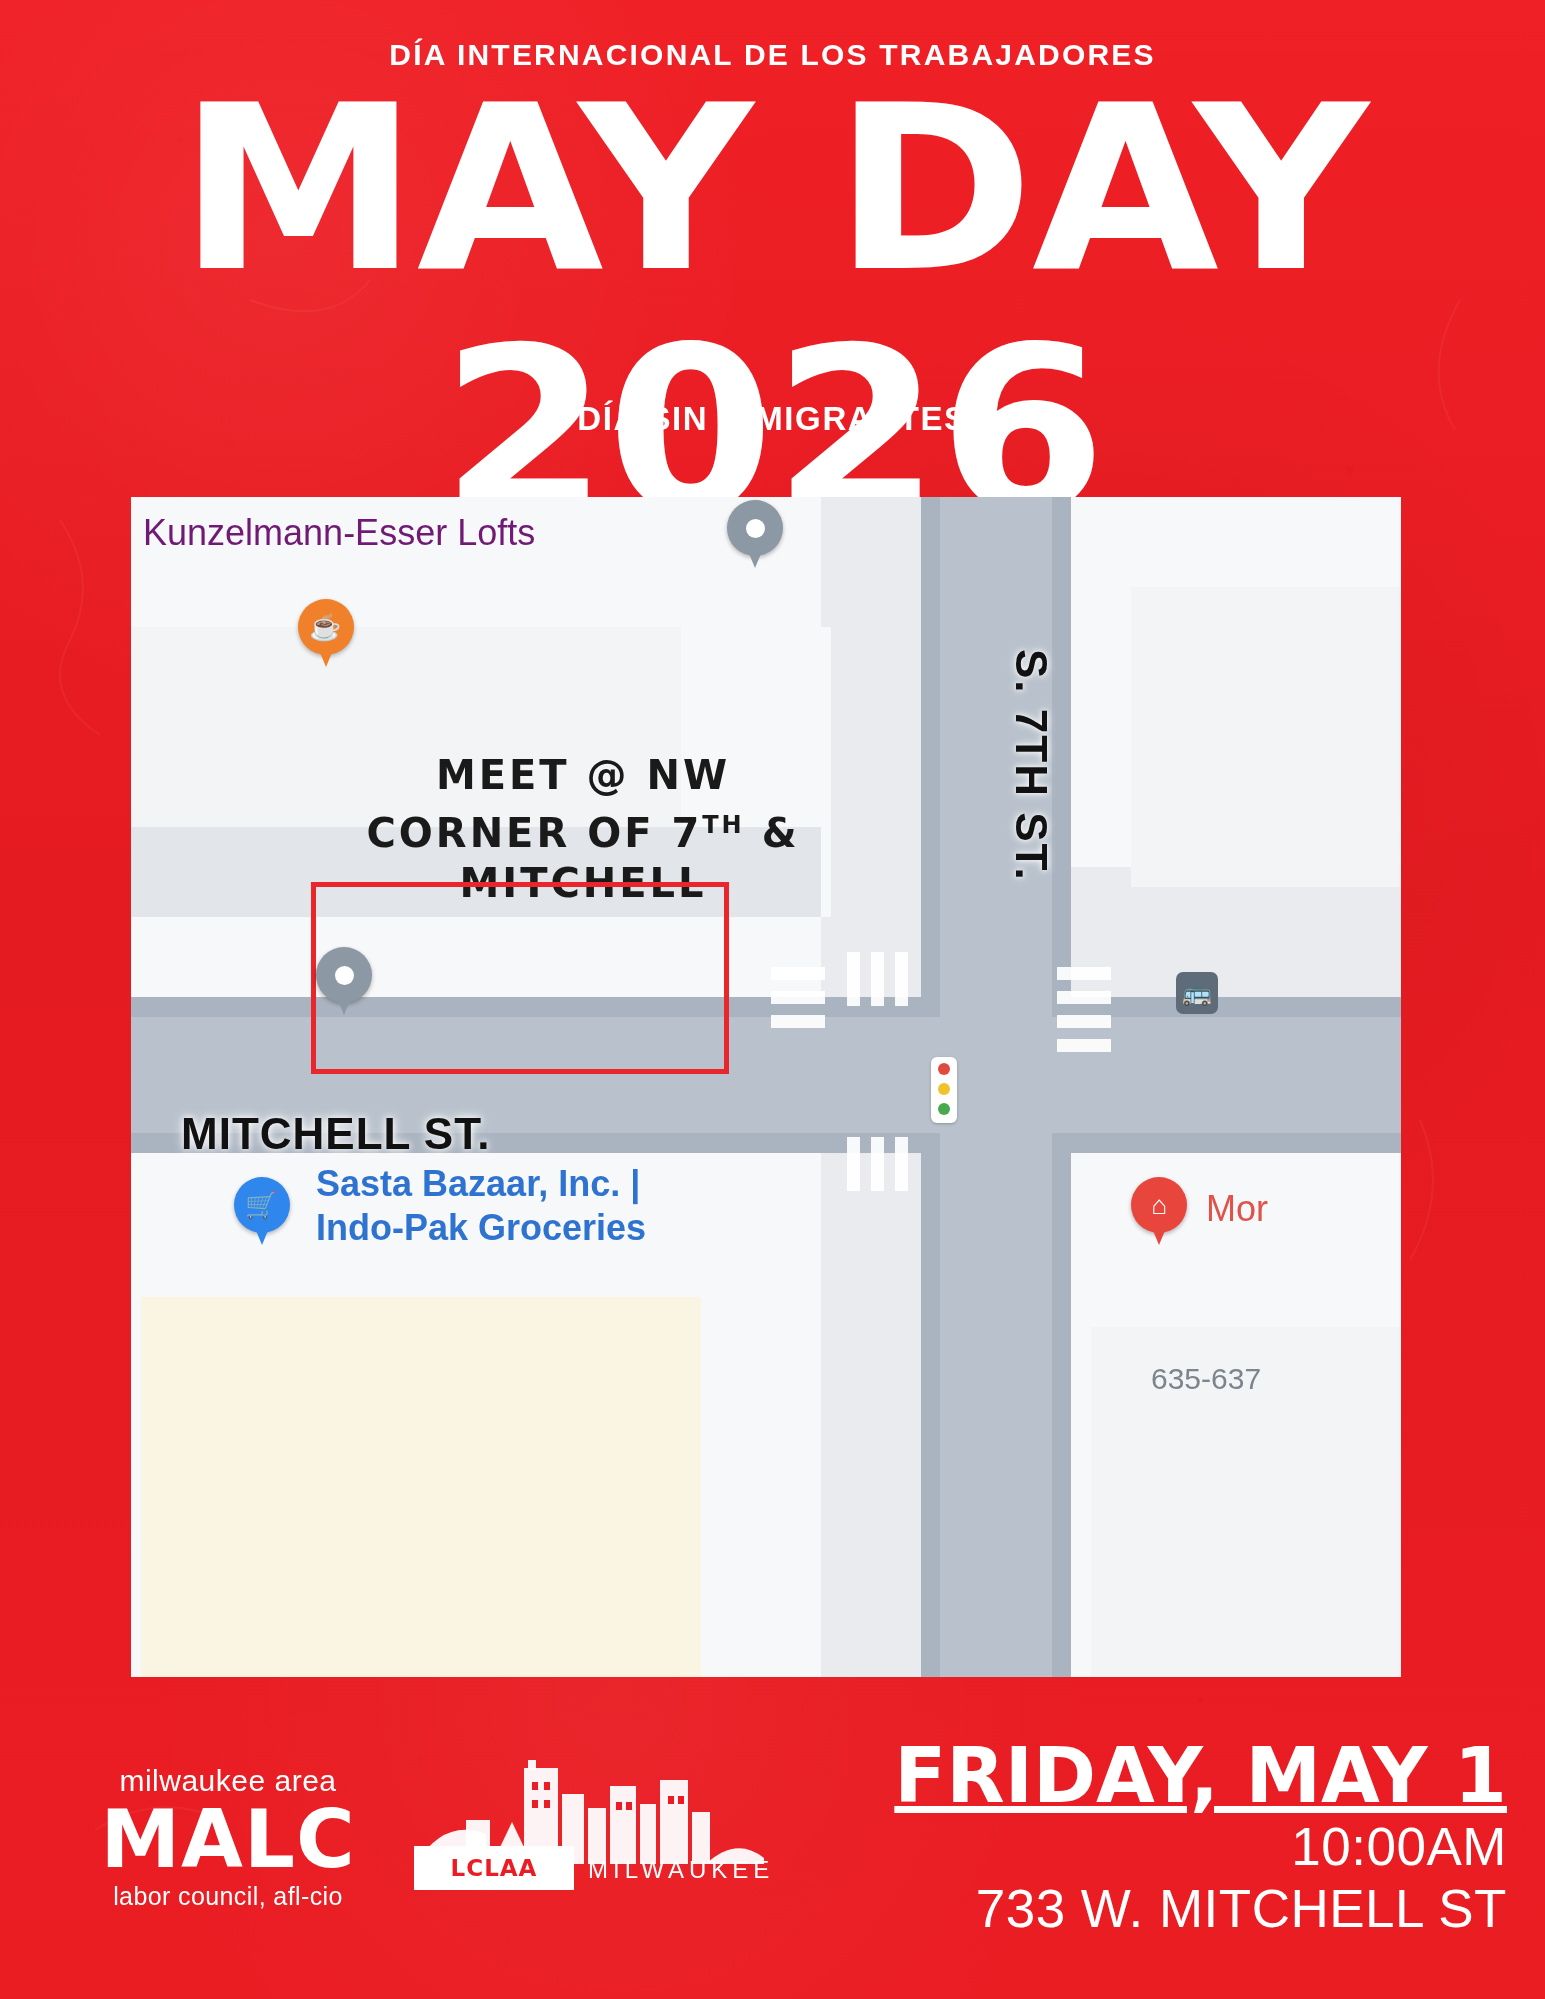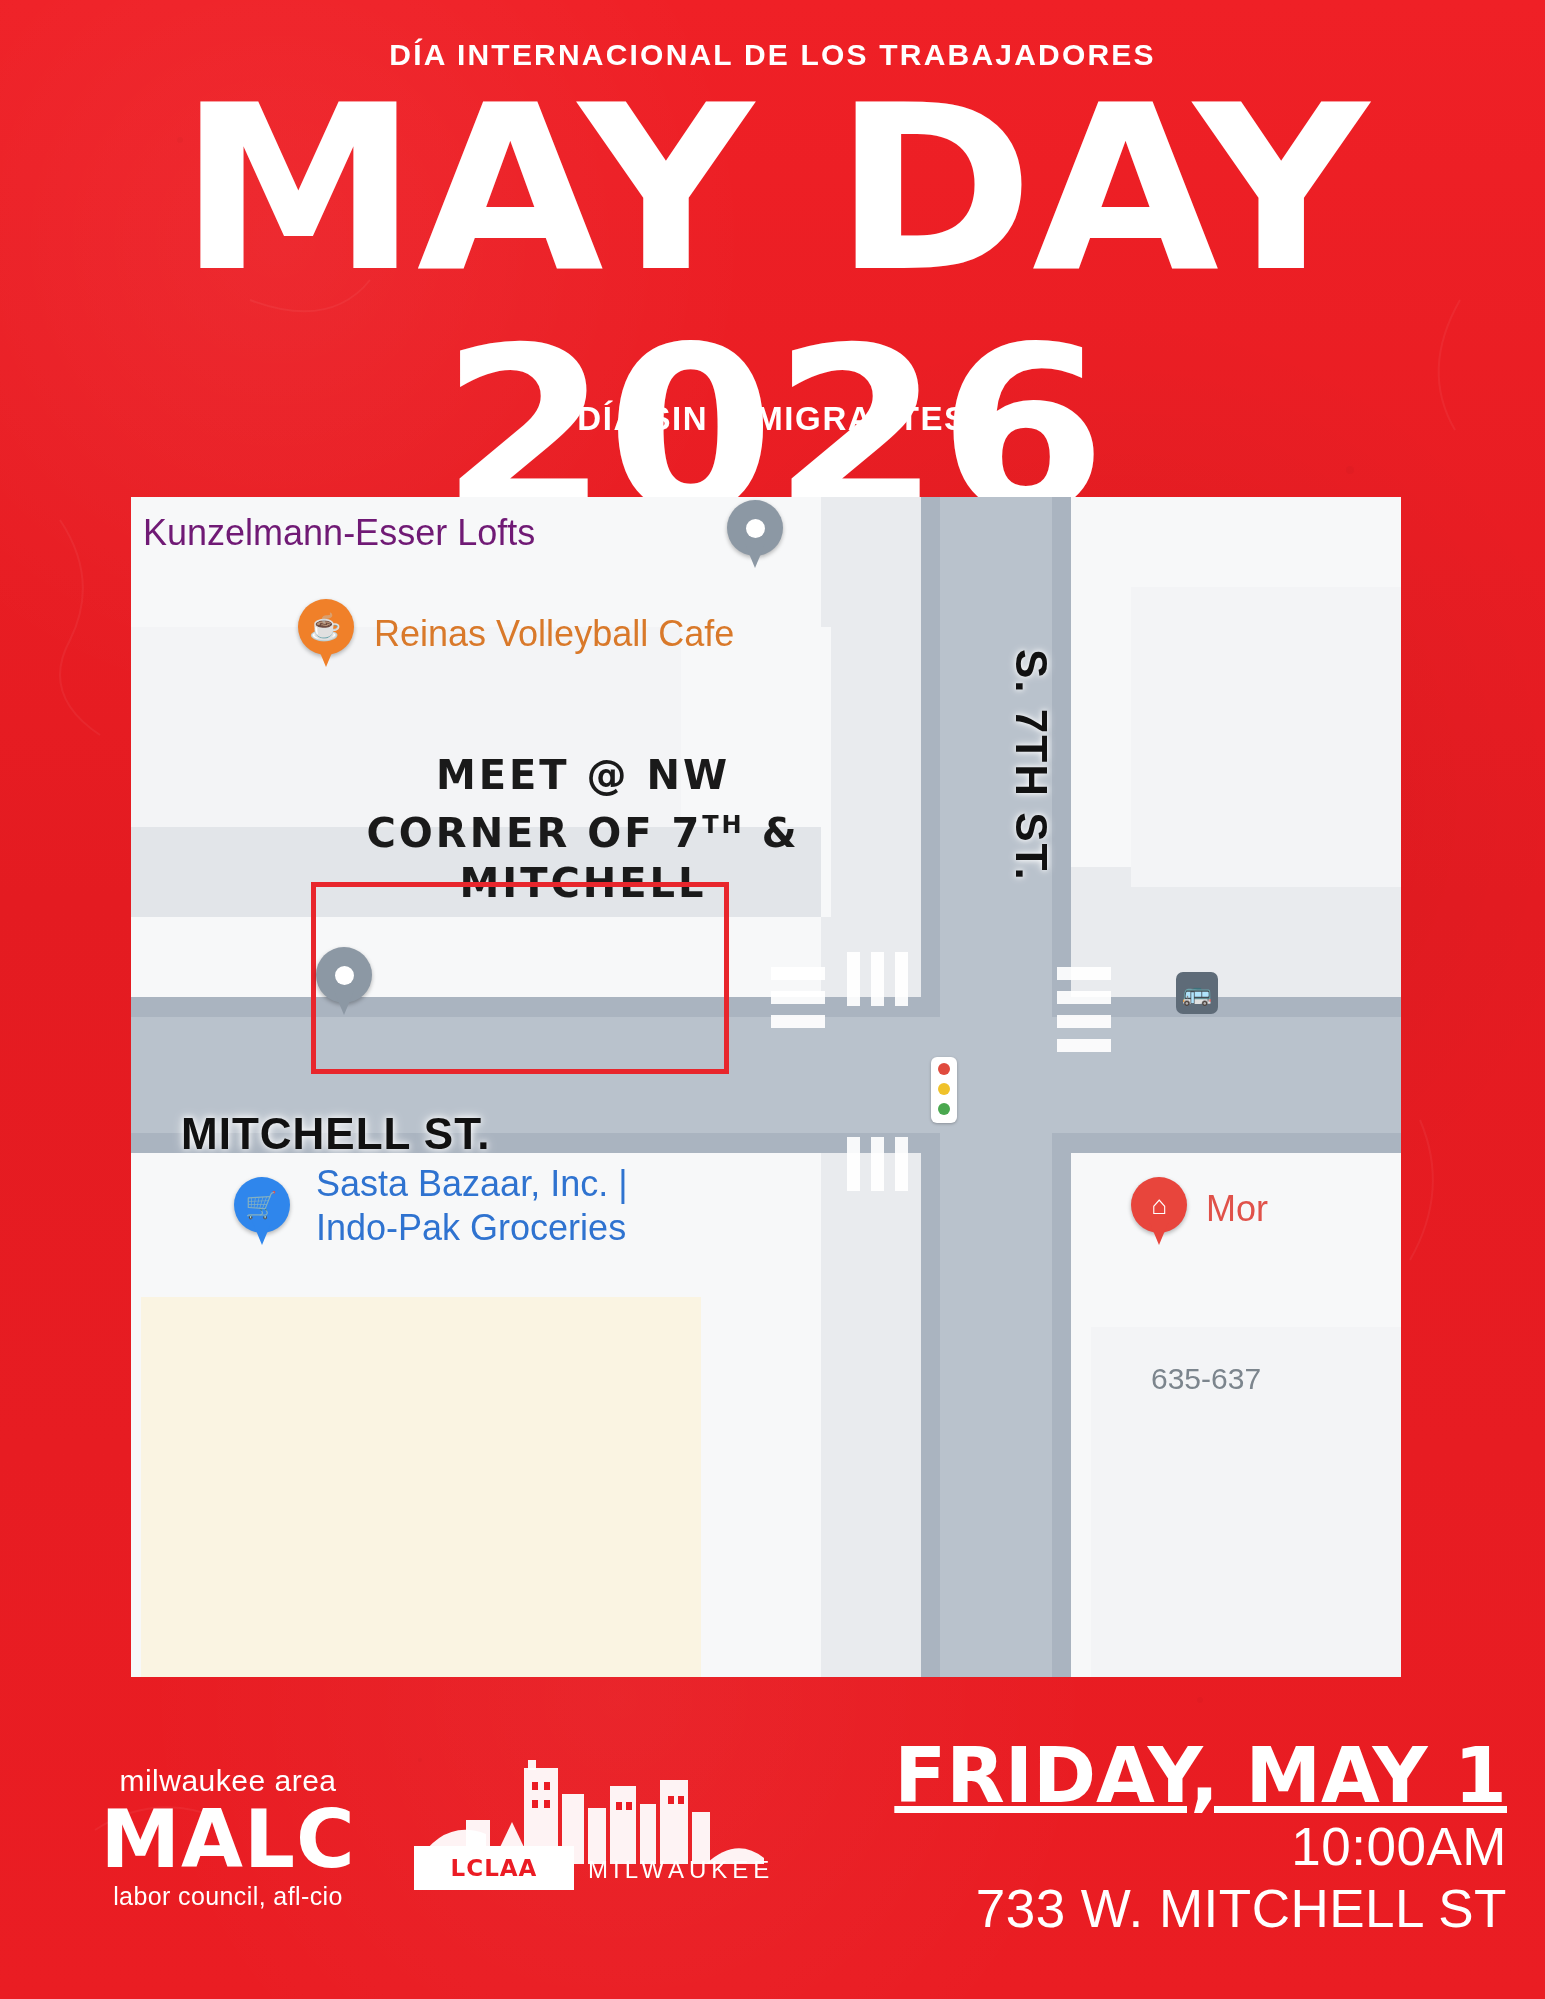--- a/index.html
+++ b/index.html
@@ -189,21 +189,21 @@
 
   .poi-label {
     position: absolute;
     font-family: "Liberation Sans", sans-serif;
     font-size: 36px;
     line-height: 44px;
     color: #701a75;
     white-space: nowrap;
   }
   .poi-label.orange { color: #d9792a; }
-  .poi-label.blue { color: #2f73d0; }
+  .poi-label.blue { color: #2f73d0; font-weight: bold; }
   .poi-label.red { color: #e0524a; }
   .poi-label.wrap { white-space: normal; width: 360px; }
 
   .bus-icon {
     position: absolute;
     width: 42px; height: 42px;
     background: #5e6b78;
     border-radius: 7px;
     color: #fff;
     font-size: 24px;
@@ -427,21 +427,20 @@
       <div class="poi-label" style="left:12px; top:14px;">Kunzelmann-Esser Lofts</div>
       <div class="pin grey" style="left:596px; top:3px;">
         <div class="head"></div>
           <div class="tail"></div>
       </div>
 
       <div class="pin orange" style="left:167px; top:102px;">
         <div class="head">☕</div>
           <div class="tail"></div>
       </div>
-      <div class="poi-label orange" style="left:243px; top:115px;">Reinas Volleyball Cafe</div>
 
       <div class="meet-note">
         <span>MEET @ NW</span><br>
         <span>CORNER OF 7</span><sup>TH</sup><span> &amp;</span><br>
         <span>MITCHELL</span>
       </div>
 
       <div class="highlight-box"></div>
 
       <div class="pin grey" style="left:185px; top:450px;">

